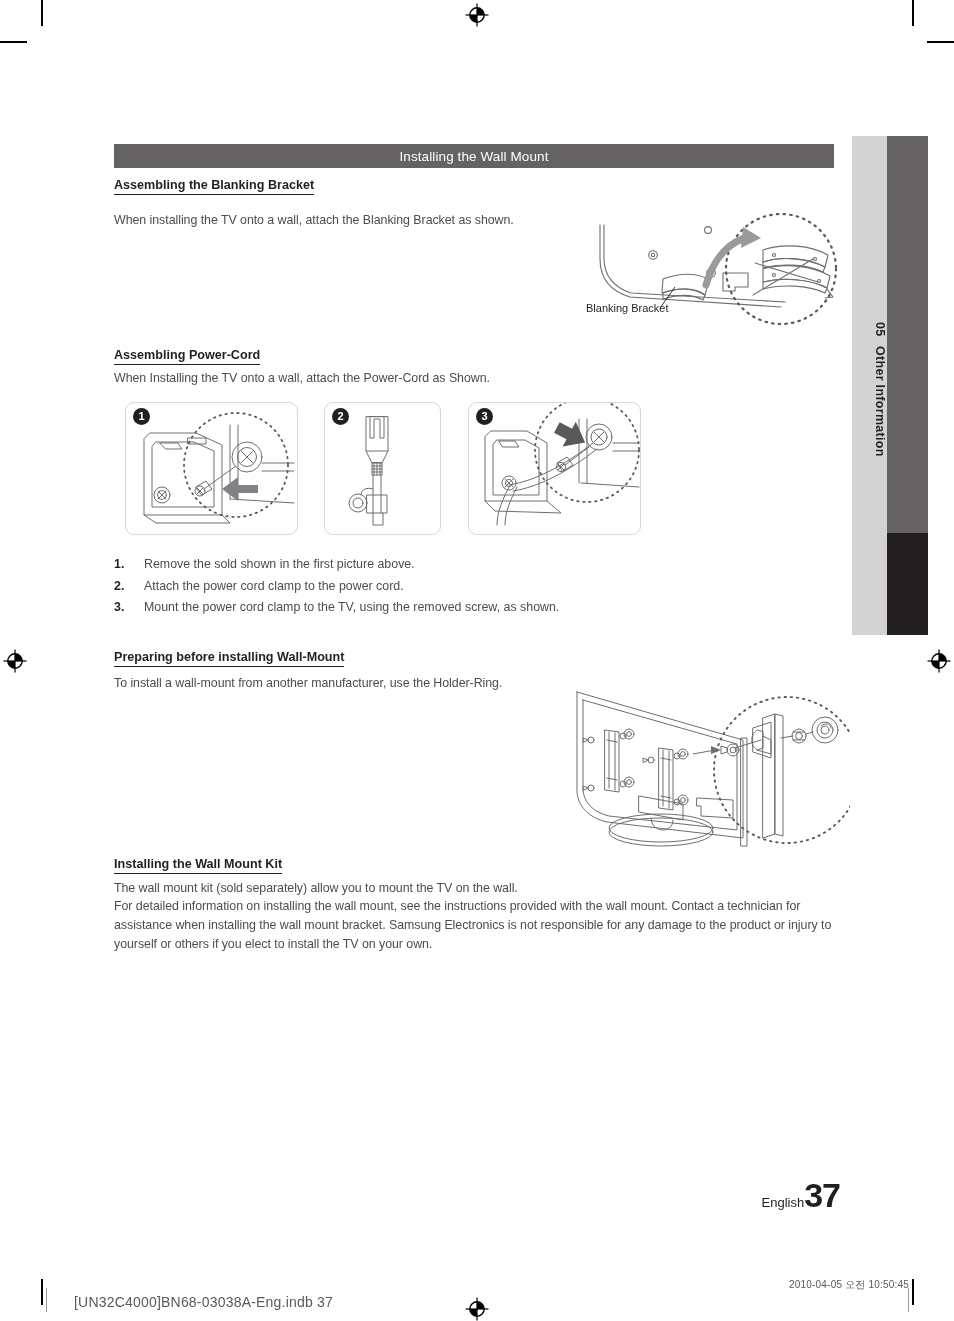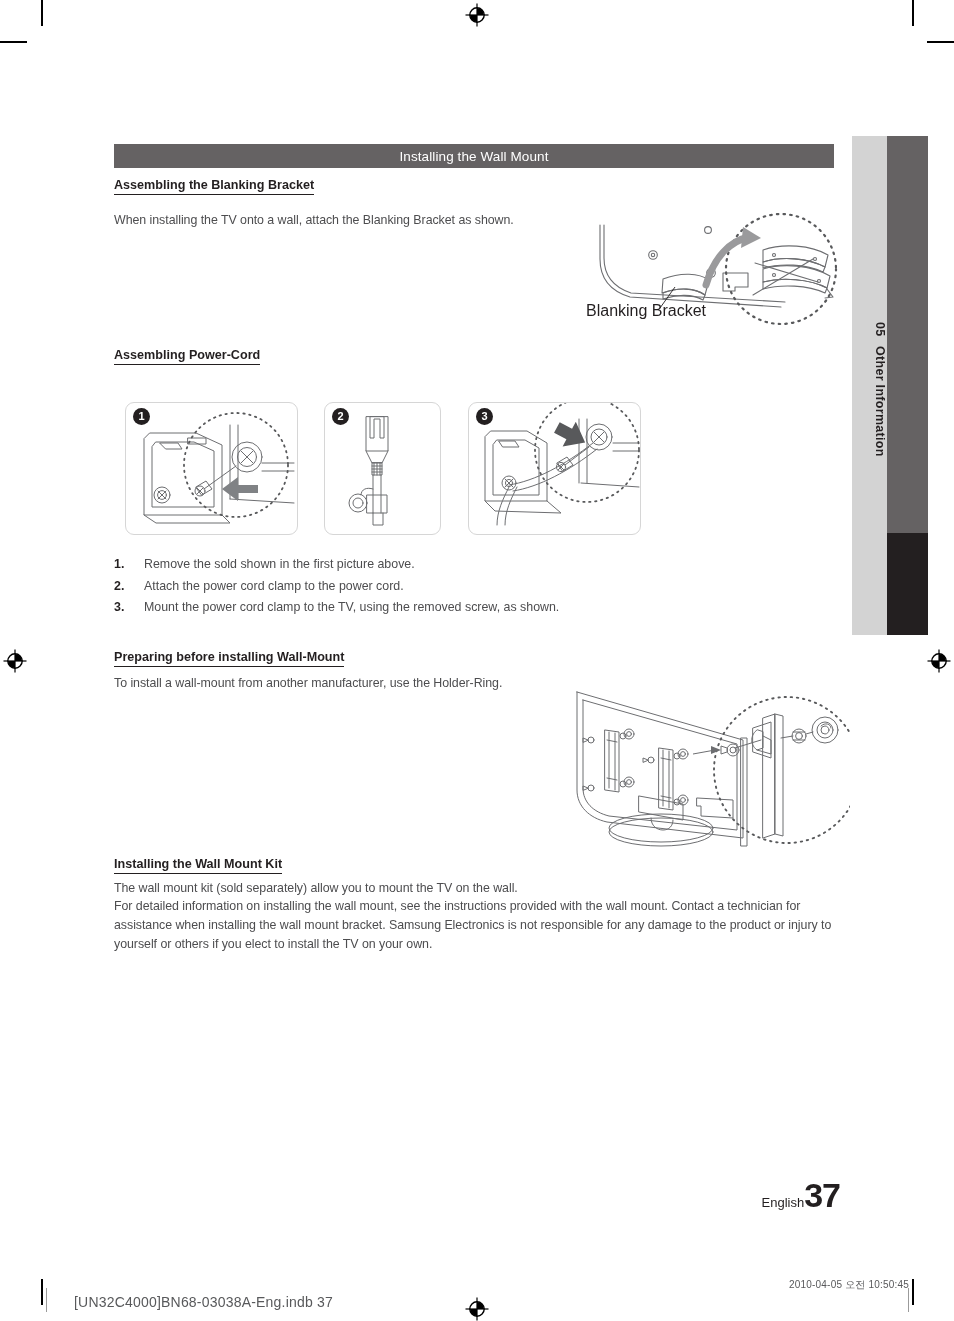--- a/index.html
+++ b/index.html
@@ -154,21 +154,21 @@
     display: flex;
     align-items: center;
     justify-content: center;
     line-height: 1;
   }
 
   .fig { position: absolute; }
 
   .caption {
     position: absolute;
-    font-size: 16px;
+    font-size: 11px;
     color: #231f20;
     white-space: nowrap;
   }
 
   
   .page-num-wrap {
     position: absolute;
     right: 114px;
     top: 1178px;
     display: flex;
@@ -300,20 +300,21 @@
     <circle cx="206" cy="66" r="55" fill="none" stroke="#58595b" stroke-width="2.2" stroke-dasharray="1.5 5.2" stroke-linecap="round"></circle>
 
     <path d="M131 82 C139 54 155 38 174 34" fill="none" stroke="#9a9a9c" stroke-width="7" stroke-linecap="round"></path>
     <path d="M168 24 L186 35 L166 45 Z" fill="#9a9a9c"></path>
 
     <line x1="85" y1="105" x2="100" y2="84" stroke="#231f20" stroke-width="0.9"></line>
   </svg>
   <div class="caption" style="left:586px;top:302px;">Blanking Bracket</div>
 
   <div class="h-sub" style="left:114px;top:348px;">Assembling Power-Cord</div>
+  <div class="para" style="left:114px;top:369px;width:520px;">When Installing the TV onto a wall, attach the Power-Cord as Shown.</div>
 
   <div class="panel" style="left:125px;top:402px;width:173px;height:133px;">
     <svg width="173" height="133" viewBox="0 0 173 133">
       <g fill="none" stroke="#6d6e71" stroke-width="1" stroke-linejoin="round" stroke-linecap="round">
 
         <path d="M18 36 L18 112 L96 112 L96 42 L70 30 L24 30 Z"></path>
         <path d="M26 44 L26 104 L88 104 L88 48 L68 39 L30 39 Z"></path>
         <path d="M34 40 L52 40 L56 46 L40 46 Z"></path>
         <path d="M62 35 L80 35 L80 41 L62 41 Z"></path>
         <path d="M18 112 L30 120 L104 120 L96 112"></path>

